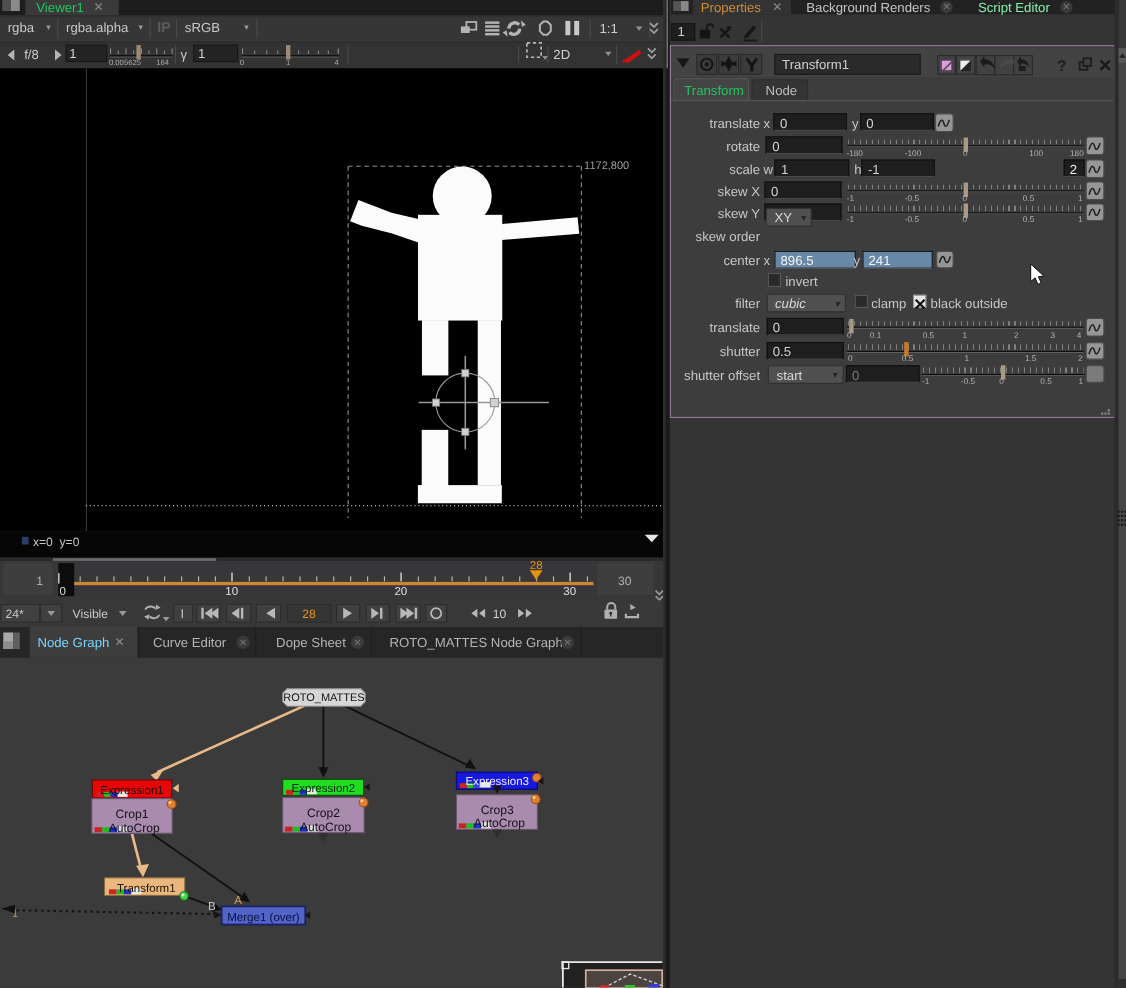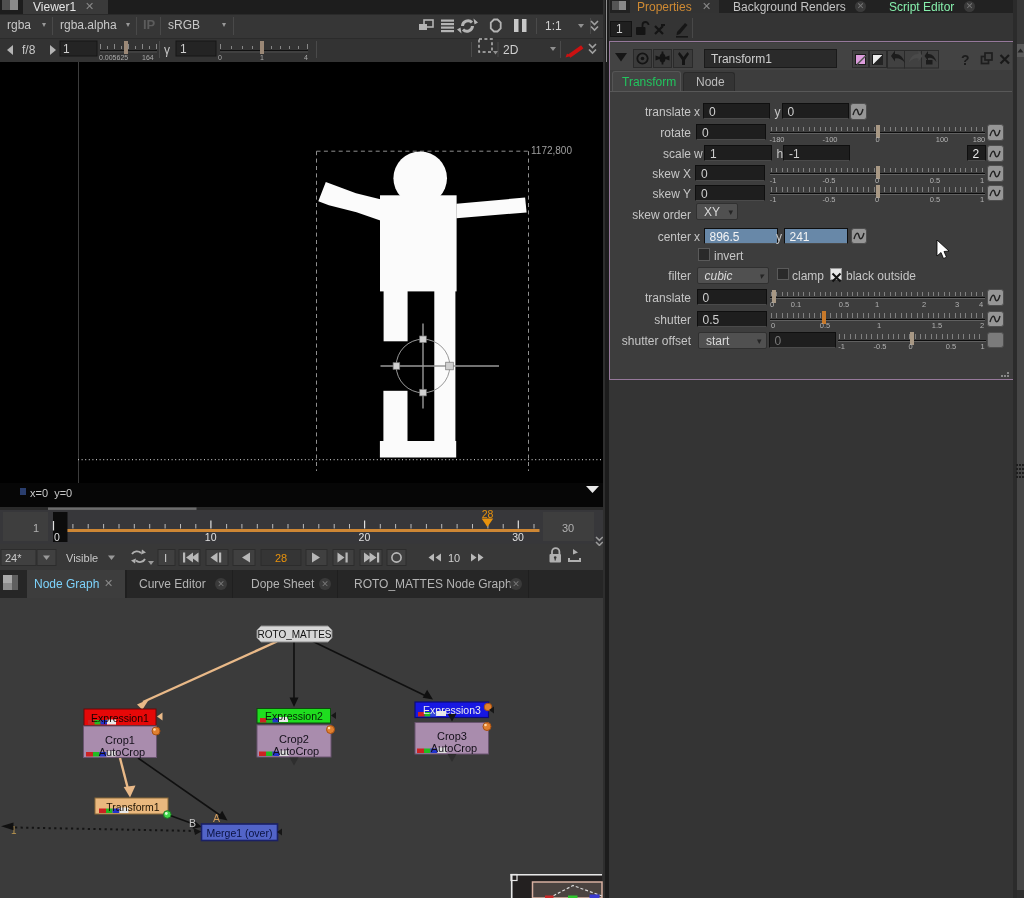--- a/index.html
+++ b/index.html
@@ -25,21 +25,21 @@
 .sl .slbl { position:absolute; top:10.5px; font-size:7.5px; color:#b2b2b2; transform:translateX(-50%); }
 </style>
 </head>
 <body>
 <div id="page">
 
   <div class="abs" id="vtabbar" style="left:0;top:0;width:603px;height:14px;background:#1d1d1d;"></div>
   <div class="abs" style="left:2px;top:0;width:8px;height:10px;background:#4f4f4f;"></div>
   <div class="abs" style="left:10px;top:0;width:8px;height:10px;background:#8a8a8a;"></div>
   <div class="abs" style="left:23px;top:0;width:85px;height:14px;background:#3a3a3a;"></div>
-  <div class="txt" style="left:33px;top:0;font-size:12px;color:#e5e5e5;">Viewer1</div>
+  <div class="txt" style="left:33px;top:0;font-size:12px;color:#22c55e;">Viewer1</div>
   <div class="txt" style="left:85px;top:0;font-size:11px;color:#888;">✕</div>
 
   <div class="abs" id="vtb1" style="left:0;top:14px;width:603px;height:24px;background:#363636;border-top:1px solid #2a2a2a;"></div>
   <div class="txt" style="left:7px;top:18px;font-size:12px;color:#c8c8c8;">rgba</div>
   <div class="txt" style="left:42px;top:20px;font-size:8px;color:#999;">▾</div>
   <div class="abs" style="left:52px;top:17px;width:1px;height:18px;background:#494949;"></div>
   <div class="txt" style="left:60px;top:18px;font-size:12px;color:#c8c8c8;">rgba.alpha</div>
   <div class="txt" style="left:126px;top:20px;font-size:8px;color:#999;">▾</div>
   <div class="abs" style="left:136px;top:17px;width:1px;height:18px;background:#494949;"></div>
   <div class="txt" style="left:143px;top:17px;font-size:13px;font-weight:bold;color:#5c5c5c;">IP</div>
@@ -661,21 +661,21 @@
       <span class="slbl" style="left:165px;">0.5</span>
       <span class="slbl" style="left:212px;">1</span>
   </div>
   <div class="cv" style="left:987px;top:184.5px;">
       <svg width="14" height="14">
         <path d="M2 10 C4 3 6 3 7 7 C8 11 10 11 12 4" stroke="#222" fill="none" stroke-width="1.4"></path>
       </svg>
     </div>
 
   <div class="lbl" style="top:207.5px;">skew order</div>
-  <div class="dd" style="left:696px;top:203px;width:42px;">XY<span class="caret">▾</span></div>
+  <div class="dd" style="left:696px;top:189px;width:42px;">XY<span class="caret">▾</span></div>
 
   <div class="lbl" style="top:229.5px;">center</div>
   <div class="txt xw" style="left:694px;top:229.5px;">x</div>
   <div class="ibox sel" style="left:703.5px;top:227.5px;width:74px;">896.5</div>
   <div class="txt xw" style="left:776px;top:229.5px;">y</div>
   <div class="ibox sel" style="left:783.5px;top:227.5px;width:64.5px;">241</div>
   <div class="cv" style="left:850.5px;top:227.5px;">
       <svg width="14" height="14">
         <path d="M2 10 C4 3 6 3 7 7 C8 11 10 11 12 4" stroke="#222" fill="none" stroke-width="1.4"></path>
       </svg>

